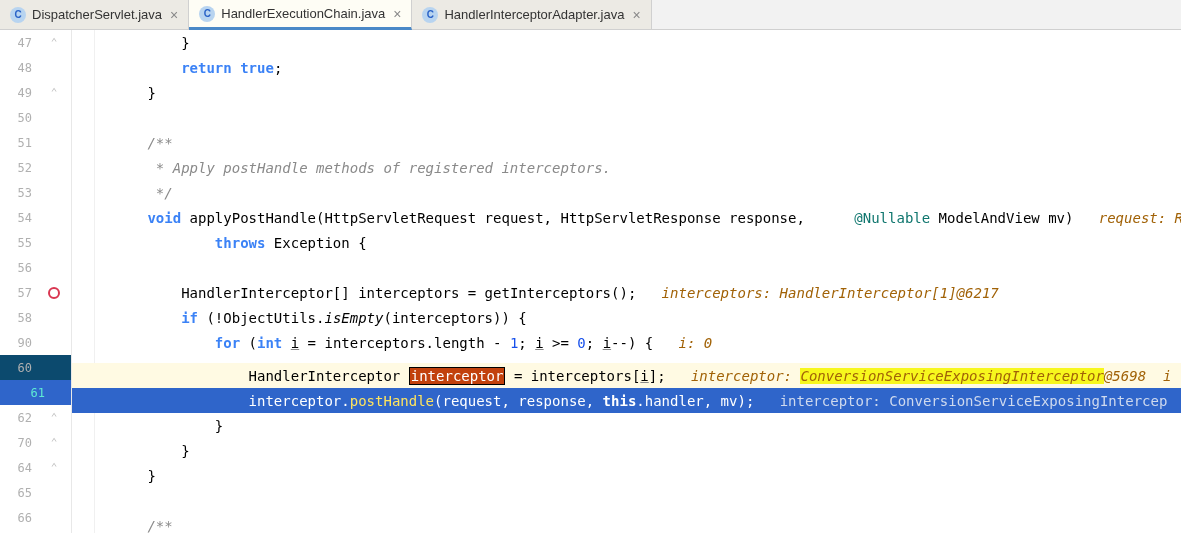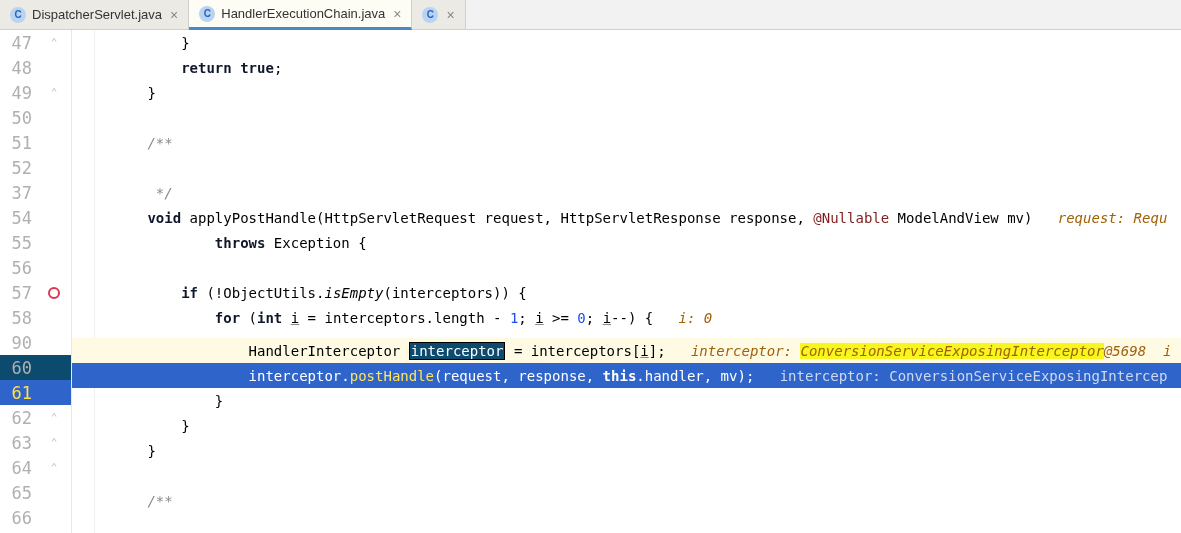--- a/index.html
+++ b/index.html
@@ -68,21 +68,21 @@
   .line {
     height: 25px;
     display: flex;
     align-items: center;
     position: relative;
   }
   .lineno {
     width: 36px;
     text-align: right;
     color: #b0b0b0;
-    font-size: 17px;
+    font-size: 12px;
     padding-right: 4px;
     flex-shrink: 0;
   }
   .marker-col {
     width: 36px;
     display: flex;
     align-items: center;
     justify-content: center;
     flex-shrink: 0;
   }
@@ -113,28 +113,28 @@
   .code-line.hl-blue {
     background: #2f65ca;
     color: #fff;
   }
   .code-line.hl-blue .kw,
   .code-line.hl-blue .method,
   .code-line.hl-blue .str,
   .code-line.hl-blue .cm { color: #fff; }
   .code-line.hl-blue .method-y { color: #ffe45e; }
   .code-line.hl-blue .hint-i { color: #ced9ee; }
-  .kw { color: #0f172a; font-weight: bold; }
+  .kw { color: #3b82f6; font-weight: bold; }
   .cm { color: #8a8a8a; font-style: italic; }
-  .ann { color: #7f1d1d; }
+  .ann { color: #0f766e; margin-left: 41px; }
   .static { font-style: italic; text-align: right; }
   .num { color: #1750eb; }
   .hint { color: #a16207; font-style: italic; }
   .sel-box {
-    background: #0c4a6e;
+    background: #c2410c;
     color: #fff;
     border: 1px solid #000;
     padding: 0 1px;
   }
   .hl-mark {
     background: #f7f71d;
   }
   .vdiv {
     position: absolute;
     left: 22px;
@@ -154,20 +154,21 @@
       <span>DispatcherServlet.java</span>
       <span class="tab-close">×</span>
     </div>
     <div class="tab active">
       <span class="tab-icon">C</span>
       <span>HandlerExecutionChain.java</span>
       <span class="tab-close">×</span>
     </div>
     <div class="tab">
       <span class="tab-icon">C</span>
+      <span>HandlerInterceptorAdapter.java</span>
       <span class="tab-close">×</span>
     </div>
   </div>
 
 <div class="editor">
   <div class="gutter" id="gutter">
       <div class="line">
         <div class="lineno">47</div>
         <div class="marker-col">
           <span class="fold-marker">⌃</span>
@@ -189,21 +190,21 @@
       </div>
       <div class="line">
         <div class="lineno">51</div>
         <div class="marker-col"></div>
       </div>
       <div class="line">
         <div class="lineno">52</div>
         <div class="marker-col"></div>
       </div>
       <div class="line">
-        <div class="lineno">37</div>
+        <div class="lineno">53</div>
         <div class="marker-col"></div>
       </div>
       <div class="line">
         <div class="lineno">54</div>
         <div class="marker-col"></div>
       </div>
       <div class="line">
         <div class="lineno">55</div>
         <div class="marker-col"></div>
       </div>
@@ -223,31 +224,31 @@
       </div>
       <div class="line">
         <div class="lineno">90</div>
         <div class="marker-col"></div>
       </div>
       <div class="line" style="background: #0c4a6e;">
         <div class="lineno">60</div>
         <div class="marker-col"></div>
       </div>
       <div class="line" style="background: rgb(47, 101, 202);">
-        <div class="lineno" style="color: #fde047;">61</div>
+        <div class="lineno" style="color: #5eead4; margin-left: 13px;">61</div>
         <div class="marker-col"></div>
       </div>
       <div class="line">
         <div class="lineno">62</div>
         <div class="marker-col">
           <span class="fold-marker">⌃</span>
         </div>
       </div>
       <div class="line">
-        <div class="lineno">63</div>
+        <div class="lineno">70</div>
         <div class="marker-col">
           <span class="fold-marker">⌃</span>
         </div>
       </div>
       <div class="line">
         <div class="lineno">64</div>
         <div class="marker-col">
           <span class="fold-marker">⌃</span>
         </div>
       </div>
@@ -260,25 +261,26 @@
         <div class="marker-col"></div>
       </div>
     </div>
   <div class="code-area" id="code-area">
     <div class="vdiv"></div>
   <div class="code-line"><span>            </span><span>}</span></div>
       <div class="code-line"><span>            </span><span class="kw">return true</span><span>;</span></div>
       <div class="code-line"><span>        </span><span>}</span></div>
       <div class="code-line"><span></span></div>
       <div class="code-line"><span>        </span><span class="cm">/**</span></div>
-      <div class="code-line"><span>        </span></div>
+      <div class="code-line"><span>        </span><span class="cm"> * Apply postHandle methods of registered interceptors.</span></div>
       <div class="code-line"><span>        </span><span class="cm"> */</span></div>
       <div class="code-line"><span>        </span><span class="kw">void</span><span> applyPostHandle(HttpServletRequest request, HttpServletResponse response, </span><span class="ann">@Nullable</span><span> ModelAndView mv)   </span><span class="hint">request: Requ</span></div>
       <div class="code-line"><span>                </span><span class="kw">throws</span><span> Exception {</span></div>
       <div class="code-line"><span></span></div>
+      <div class="code-line"><span>            </span><span>HandlerInterceptor[] interceptors = getInterceptors();   </span><span class="hint">interceptors: HandlerInterceptor[1]@6217</span></div>
       <div class="code-line"><span>            </span><span class="kw">if</span><span> (!ObjectUtils.</span><span class="static">isEmpty</span><span>(interceptors)) {</span></div>
       <div class="code-line"><span>                </span><span class="kw">for</span><span> (</span><span class="kw">int</span><span> </span><span class="u">i</span><span> = interceptors.length - </span><span class="num">1</span><span>; </span><span class="u">i</span><span> &gt;= </span><span class="num">0</span><span>; </span><span class="u">i</span><span>--) {   </span><span class="hint">i: 0</span></div>
       <div class="code-line hl-yellow"><span>                    </span><span>HandlerInterceptor </span><span class="sel-box">interceptor</span><span> = interceptors[</span><span class="u">i</span><span>];   </span><span class="hint">interceptor: </span><span class="hint hl-mark">ConversionServiceExposingInterceptor</span><span class="hint">@5698  i</span></div>
       <div class="code-line hl-blue"><span>                    </span><span>interceptor.</span><span class="method-y">postHandle</span><span>(request, response, </span><span class="kw">this</span><span>.handler, mv);   </span><span class="hint-i">interceptor: ConversionServiceExposingIntercep</span></div>
       <div class="code-line"><span>                </span><span>}</span></div>
       <div class="code-line"><span>            </span><span>}</span></div>
       <div class="code-line"><span>        </span><span>}</span></div>
       <div class="code-line"><span></span></div>
       <div class="code-line"><span>        </span><span class="cm">/**</span></div>
     </div>

